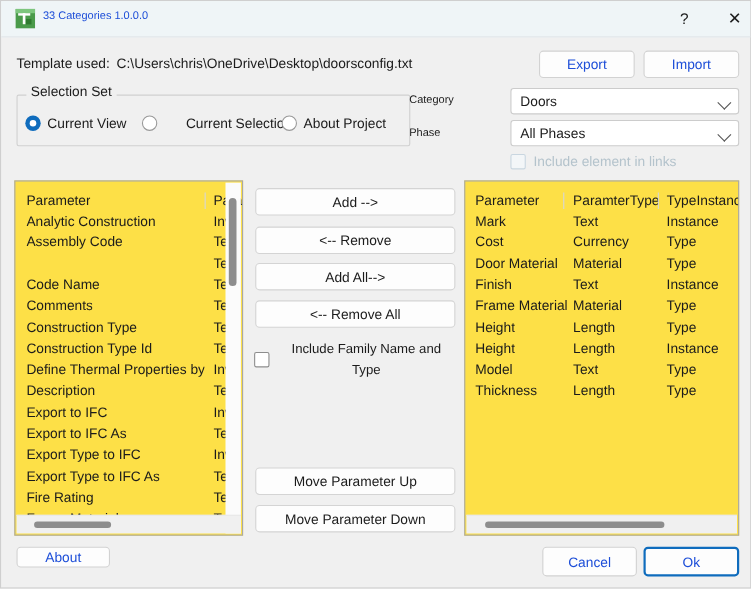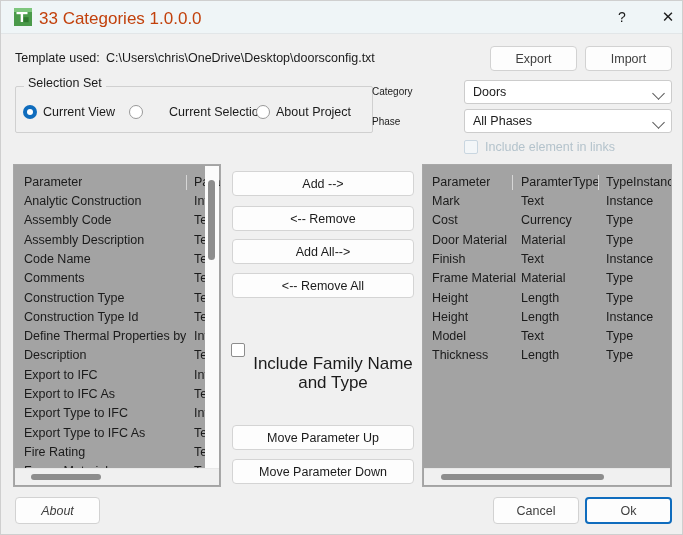--- a/index.html
+++ b/index.html
@@ -37,22 +37,22 @@
     box-sizing: border-box;
   }
   .app-icon {
     position: absolute;
     left: 13px; top: 7px;
     width: 18px; height: 18px;
   }
   .title-text {
     position: absolute;
     left: 38px; top: 8px;
-    font-size: 17px;
-    color: #c2410c;
+    font-size: 10px;
+    color: #1d4ed8;
     white-space: nowrap;
   }
   .tb-btn {
     position: absolute;
     top: 0;
     width: 46px;
     height: 32px;
     display: flex;
     align-items: center;
     justify-content: center;
@@ -75,21 +75,21 @@
     font-size: 12.5px;
     white-space: nowrap;
   }
   .btn {
     position: absolute;
     background: #fdfdfd;
     border: 1px solid #d2d2d2;
     border-radius: 4px;
     font-family: "Liberation Sans", sans-serif;
     font-size: 12.5px;
-    color: #404040;
+    color: #1d4ed8;
     display: flex;
     align-items: center;
     justify-content: center;
     box-sizing: border-box;
     cursor: default;
     padding: 0;
   }
   .btn.export { left: 489px; top: 45px; width: 87px; height: 25px; }
   .btn.import { left: 584px; top: 45px; width: 87px; height: 25px; }
 
@@ -196,21 +196,21 @@
   }
   .chk-links .lbl {
     font-size: 12.5px;
     color: #b4c3cc;
     white-space: nowrap;
   }
 
   
   .listpanel {
     position: absolute;
-    background: #a3a3a3;
+    background: #fde047;
     border: 1px solid #a8a8a8;
     box-sizing: border-box;
     overflow: hidden;
   }
   .listpanel.left  { left: 12px;  top: 163px; width: 208px; height: 323px; }
   .listpanel.right { left: 421px; top: 163px; width: 250px; height: 323px; }
 
   .lp-clip {
     position: absolute;
     left: 0; top: 0; right: 0; bottom: 0;
@@ -308,29 +308,28 @@
   .chk-family .box {
     width: 14px; height: 14px;
     border: 1px solid #8d8d8d;
     background: #fff;
     border-radius: 2px;
     box-sizing: border-box;
     flex: none;
     margin-right: 8px;
   }
   .chk-family .lbl2 {
-    font-size: 17px;
+    font-size: 12px;
     text-align: center;
     line-height: 19px;
     width: 160px;
-    margin-top: 46px;
-  }
-
-  
-  .btn.about  { left: 14px;  top: 496px; width: 85px; height: 27px; font-style: italic; }
+  }
+
+  
+  .btn.about  { left: 14px;  top: 496px; width: 85px; height: 19px; }
   .btn.cancel { left: 492px; top: 496px; width: 86px; height: 27px; }
   .btn.ok {
     left: 584px; top: 496px; width: 87px; height: 27px;
     border: 2px solid #0f6cbd;
     background: #fdfdfd;
   }
 </style>
 </head>
 <body>
 
@@ -396,21 +395,20 @@
         <div class="hdr-sep" style="left: 172px; top: 9.7px;"></div>
         <div class="data-row" style="top: 27px;">
           <div class="cell" style="left: 10px;">Analytic Construction</div>
           <div class="cell" style="left: 180px;">Inva</div>
         </div>
         <div class="data-row" style="top: 46.3px;">
           <div class="cell" style="left: 10px;">Assembly Code</div>
           <div class="cell" style="left: 180px;">Text</div>
         </div>
         <div class="data-row" style="top: 65.6px;">
-          <div class="cell" style="left: 10px;">Assembly Description</div>
           <div class="cell" style="left: 180px;">Text</div>
         </div>
         <div class="data-row" style="top: 84.9px;">
           <div class="cell" style="left: 10px;">Code Name</div>
           <div class="cell" style="left: 180px;">Text</div>
         </div>
         <div class="data-row" style="top: 104.2px;">
           <div class="cell" style="left: 10px;">Comments</div>
           <div class="cell" style="left: 180px;">Text</div>
         </div>

